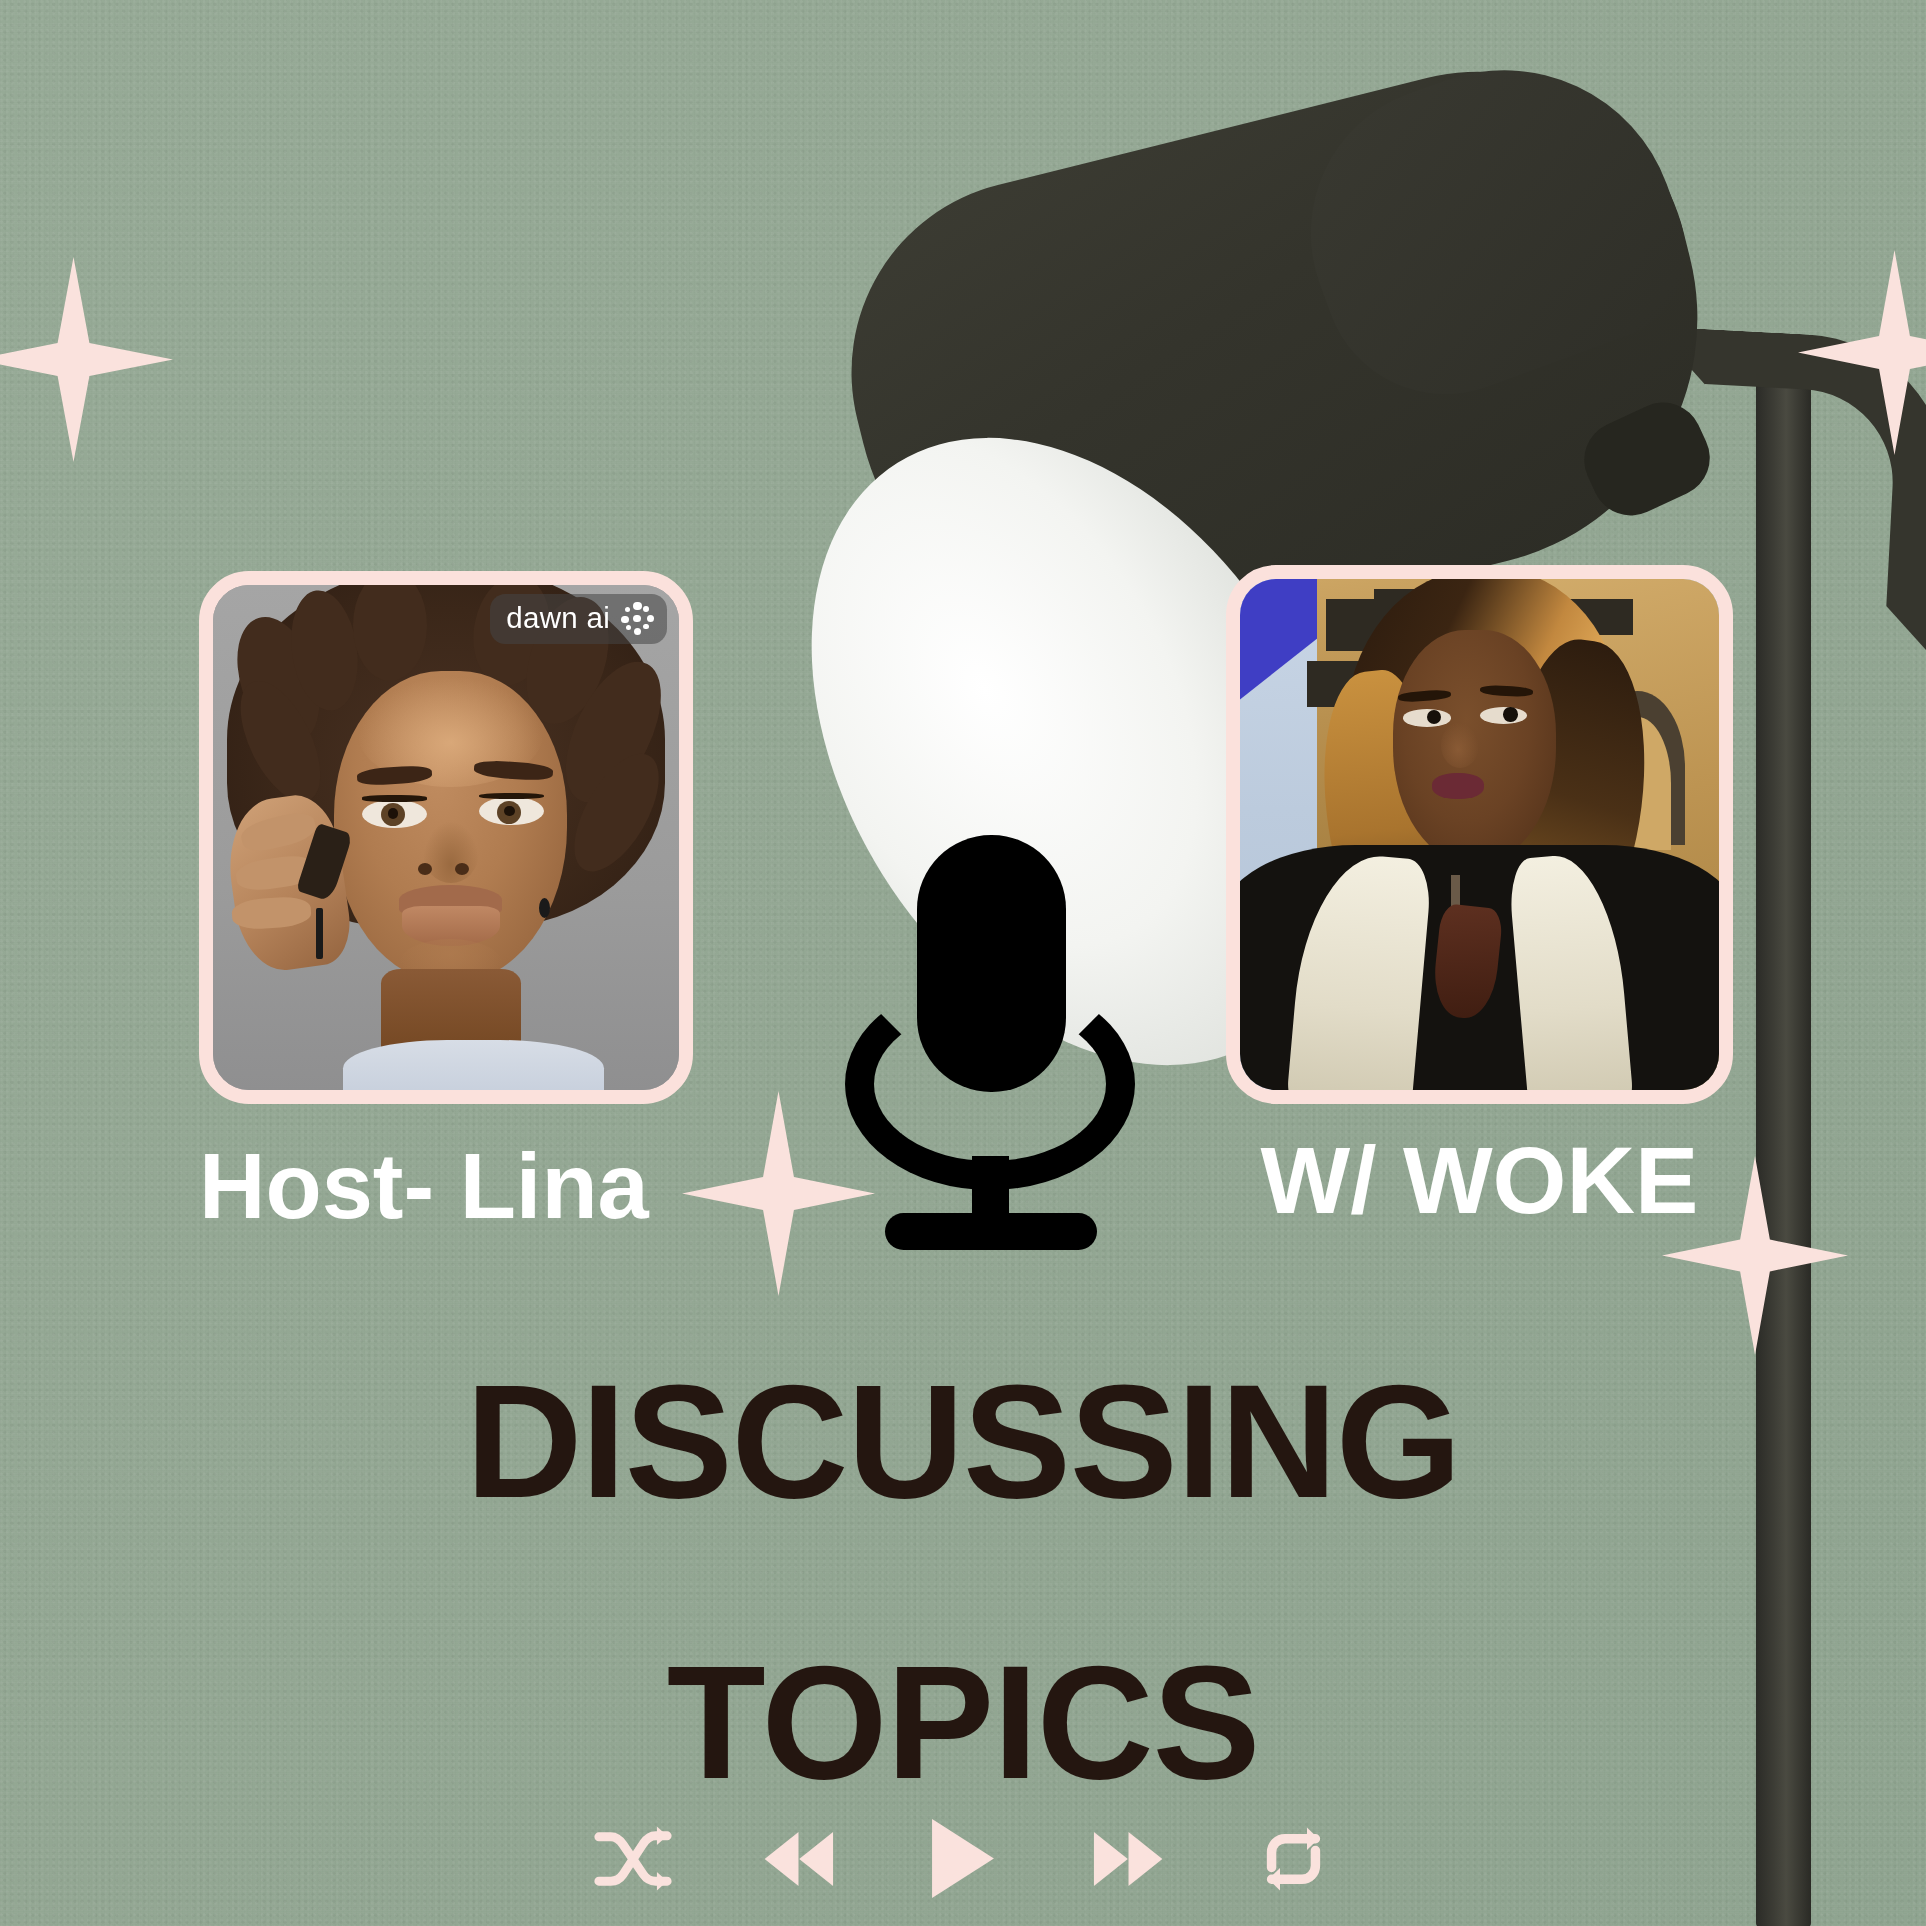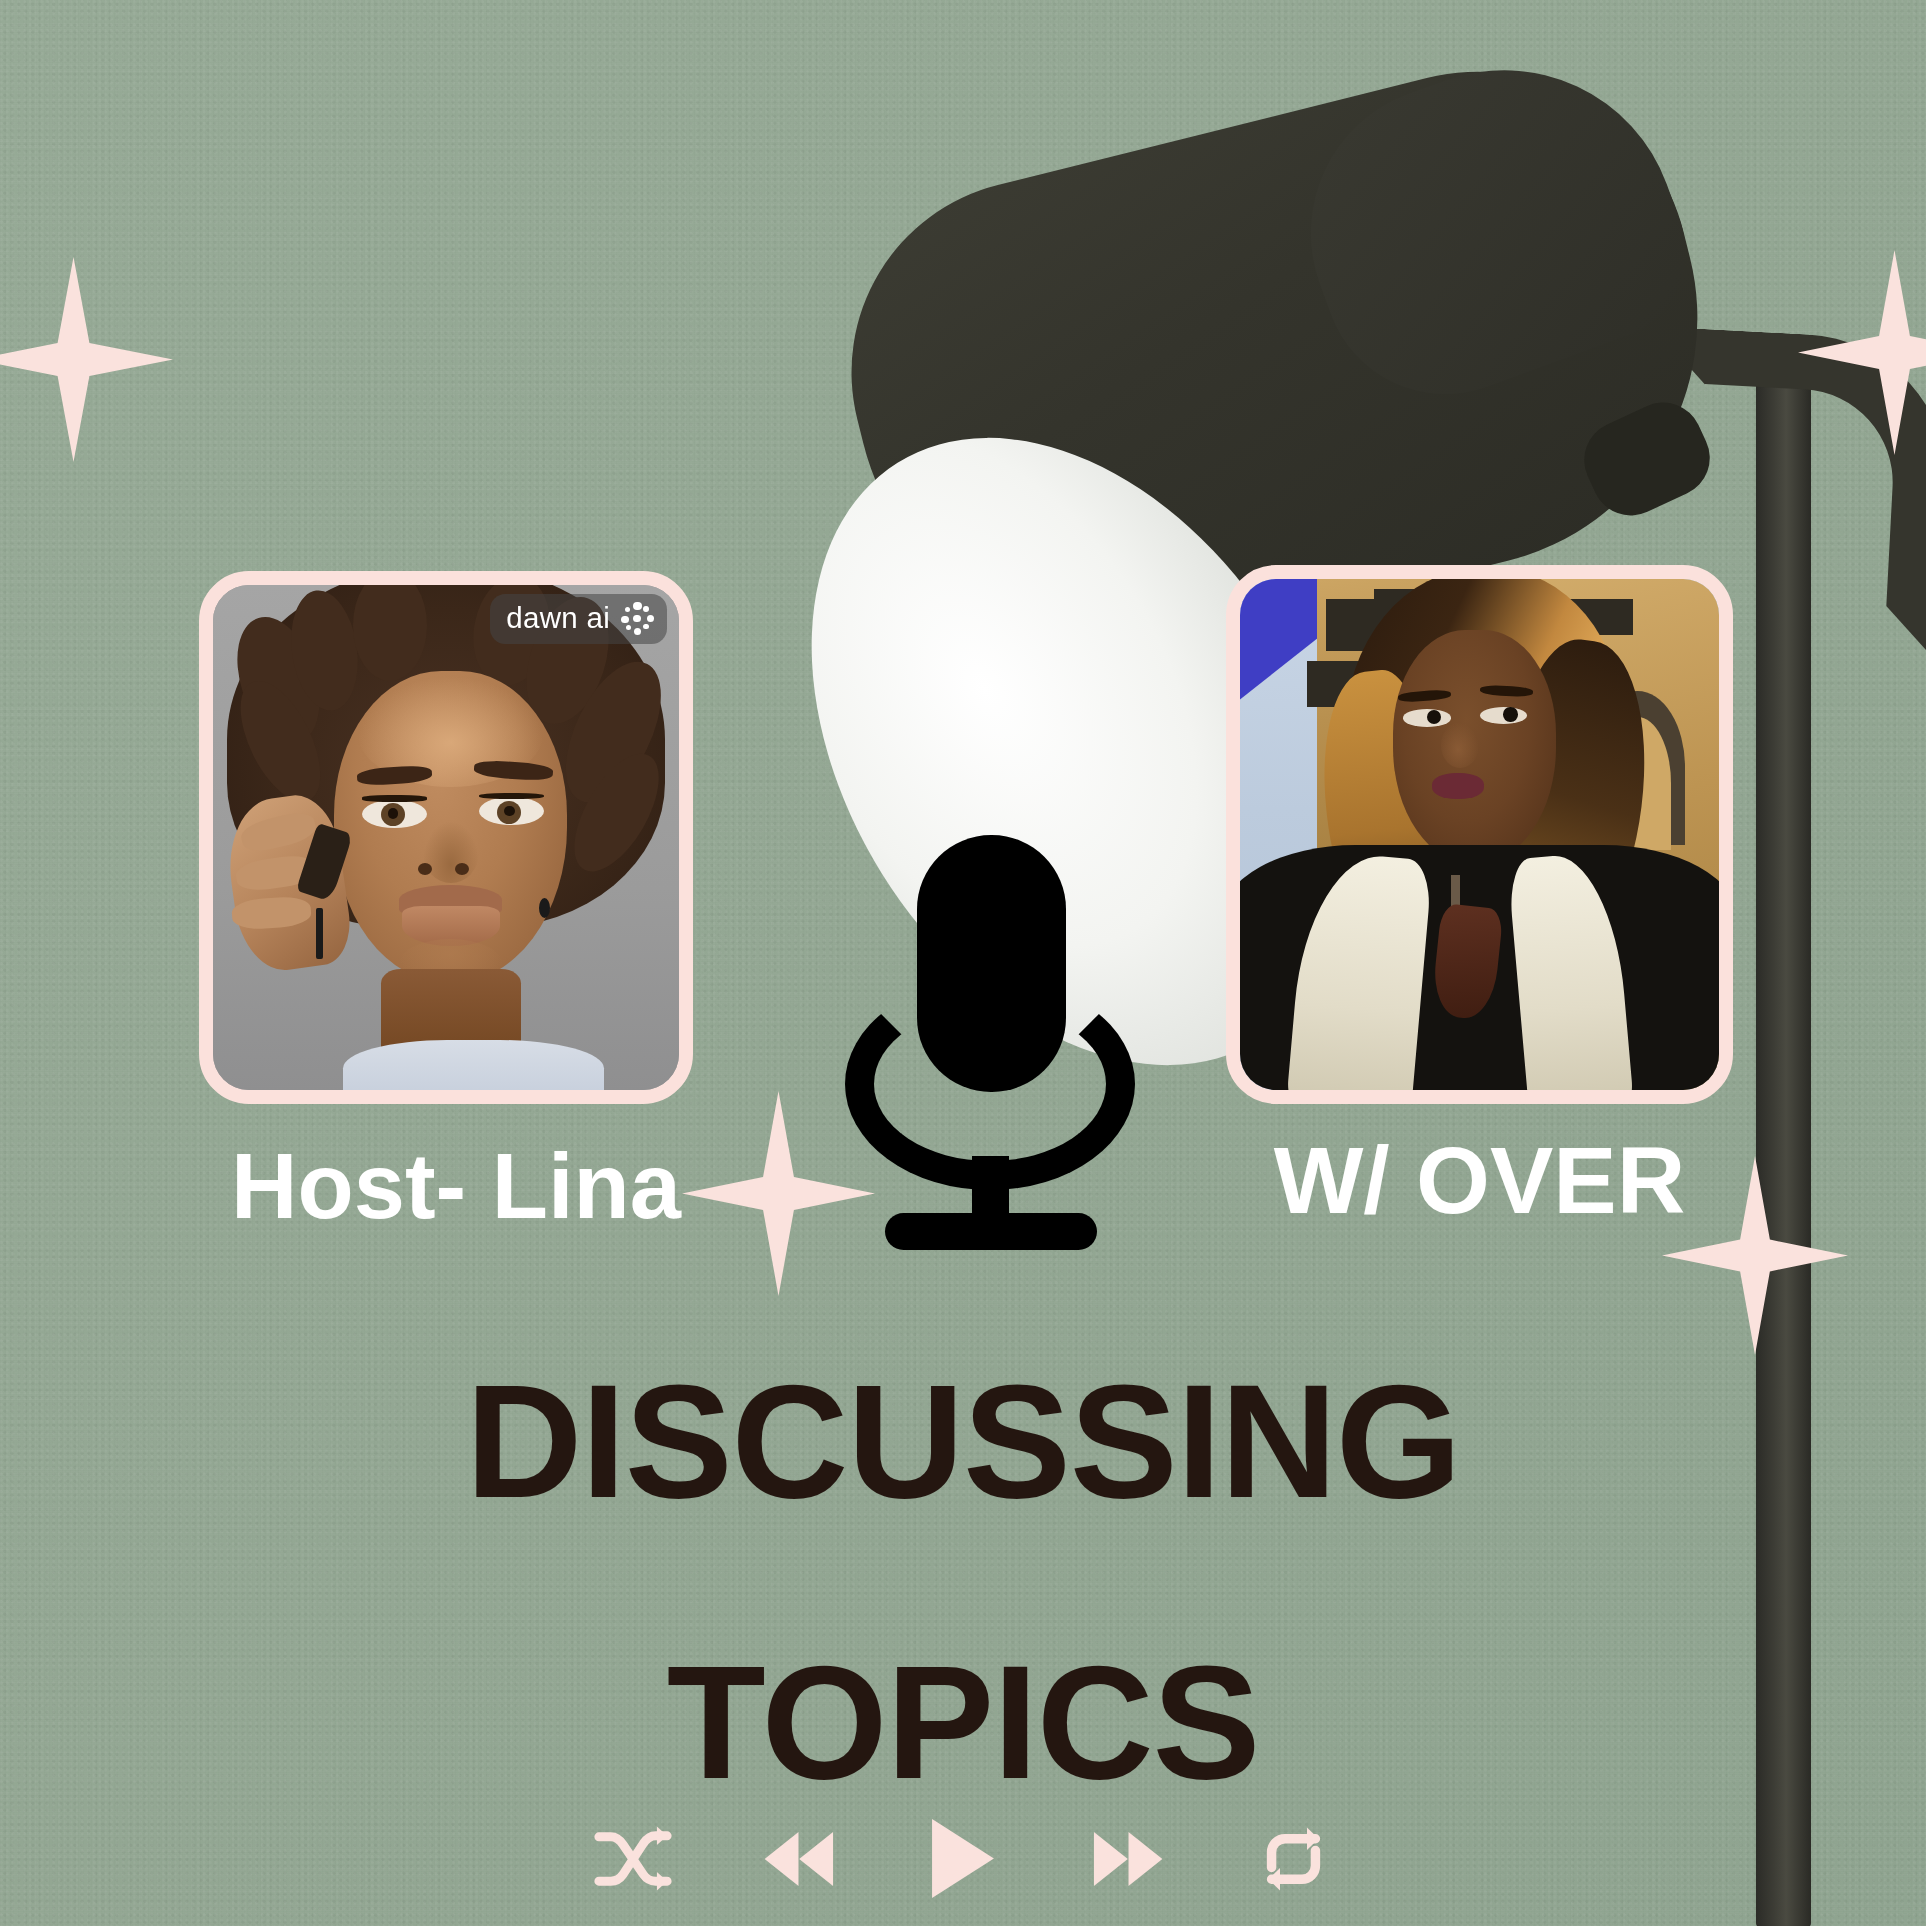--- a/index.html
+++ b/index.html
@@ -246,21 +246,21 @@
     border-radius:24% 24% 46% 46%;transform:rotate(6deg);
   }
   .R-chain{position:absolute;left:44%;top:58%;width:2%;height:10%;background:#6a5a48;}
 
   
   .name{
     position:absolute;color:#fff;
     font-family:"Liberation Sans Narrow","Liberation Sans",sans-serif;
     font-weight:700;line-height:1;
   }
-  #name-left{left:199px;top:1140px;width:514px;text-align:center;font-size:92px;}
+  #name-left{left:199px;top:1140px;width:514px;font-size:92px;}
   #name-right{left:1197px;top:1133px;width:565px;text-align:center;font-size:95px;}
 
   
   #mic{position:absolute;left:835px;top:835px;width:308px;height:424px;}
   .mic-capsule{
     position:absolute;left:82px;top:0;width:149px;height:257px;
     background:#000;border-radius:74px;
   }
   .mic-arcL{
     position:absolute;left:10.3px;top:143px;width:290px;height:212px;
@@ -397,21 +397,21 @@
       <div class="R-pup" style="left:55%;top:25.1%;"></div>
       <div class="R-nose"></div>
       <div class="R-lip"></div>
       <div class="R-body"></div>
       <div class="R-scarfL"></div>
       <div class="R-scarfR"></div>
       <div class="R-chain"></div>
       <div class="R-glasses"></div>
     </div>
   </div>
-  <div id="name-right" class="name">W/ OVER</div>
+  <div id="name-right" class="name">W/ WOKE</div>
 
   <div id="mic">
     <div class="mic-capsule"></div>
     <div class="mic-arcL"></div>
     <div class="mic-stem"></div>
     <div class="mic-base"></div>
   </div>
 
   <div id="big1" class="bigtext">DISCUSSING</div>
   <div id="big2" class="bigtext">TOPICS</div>

